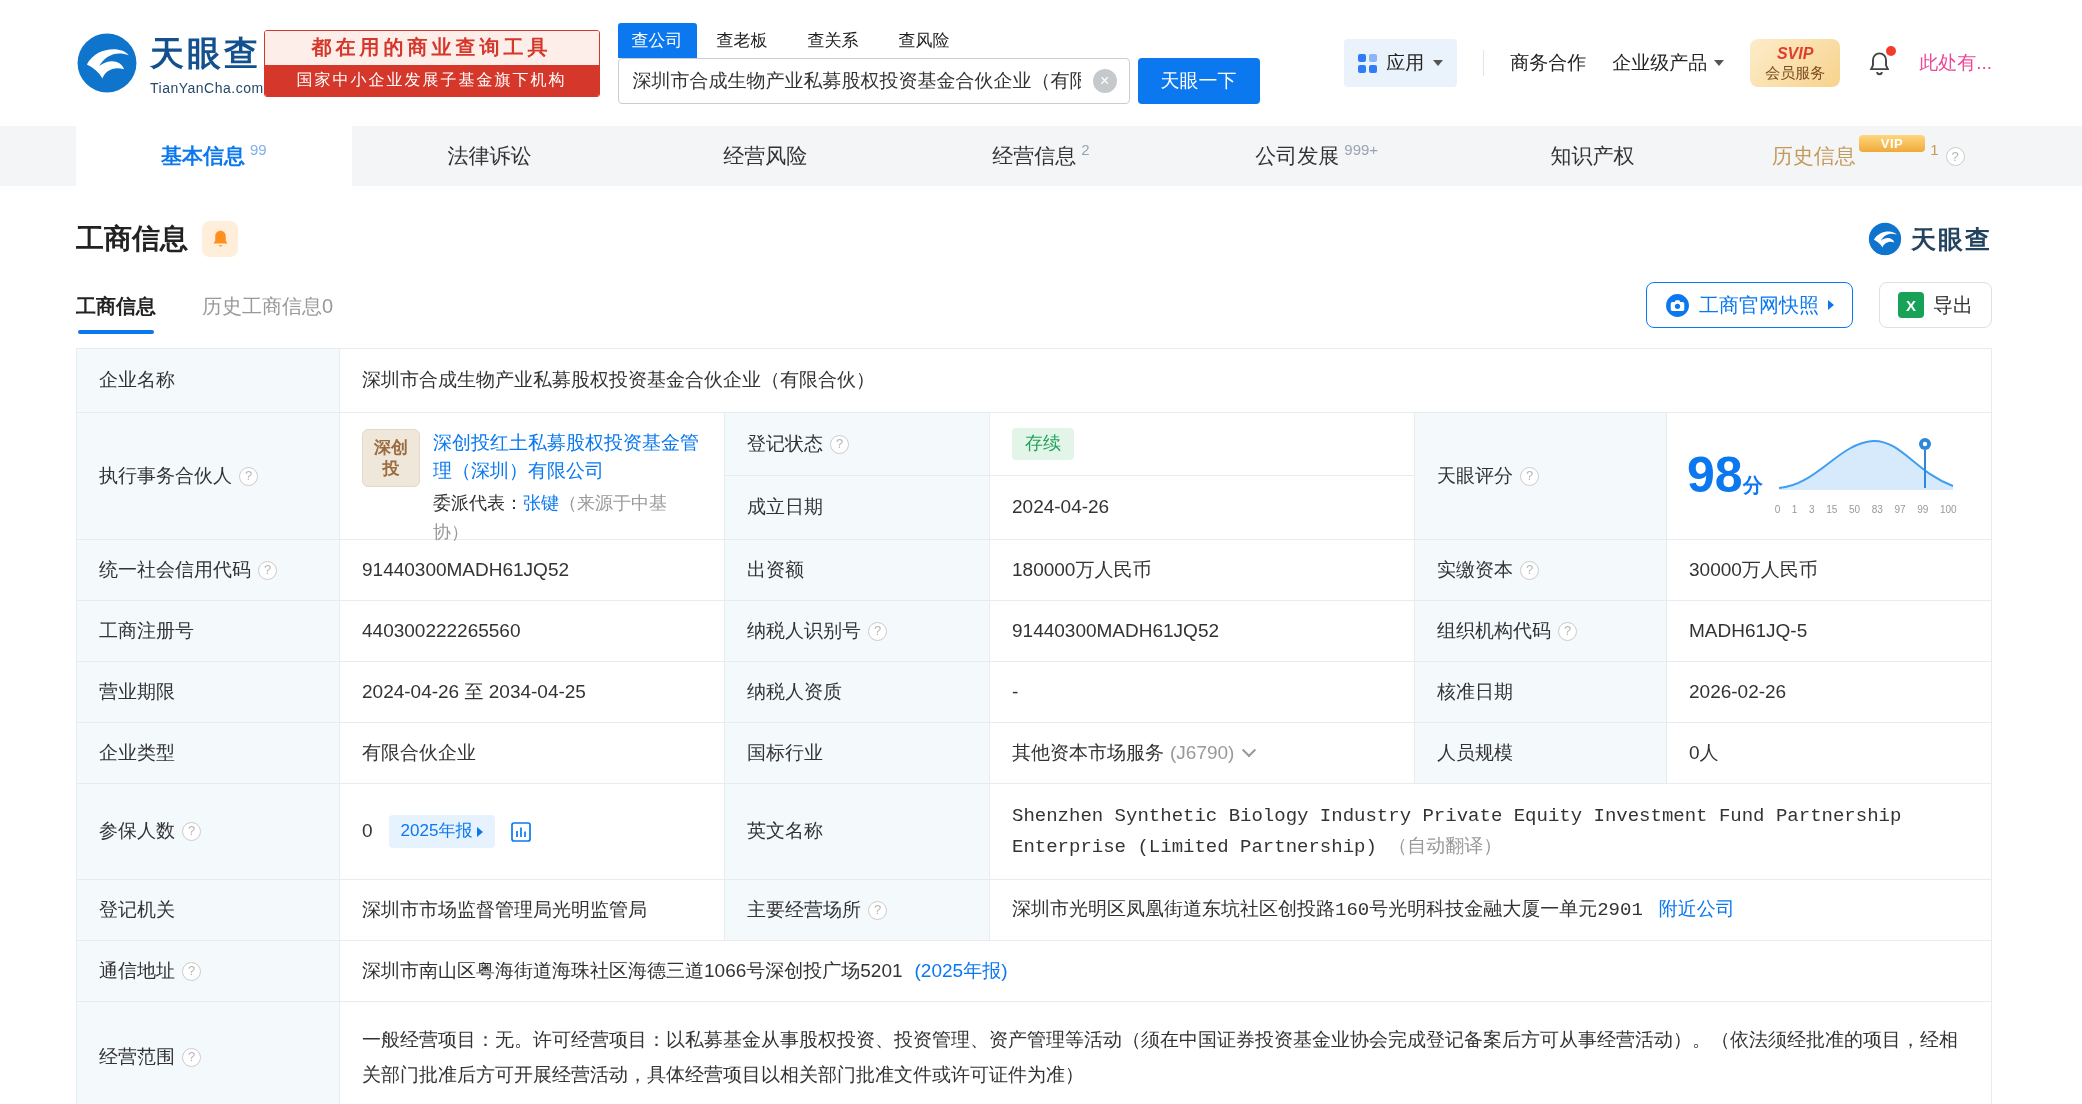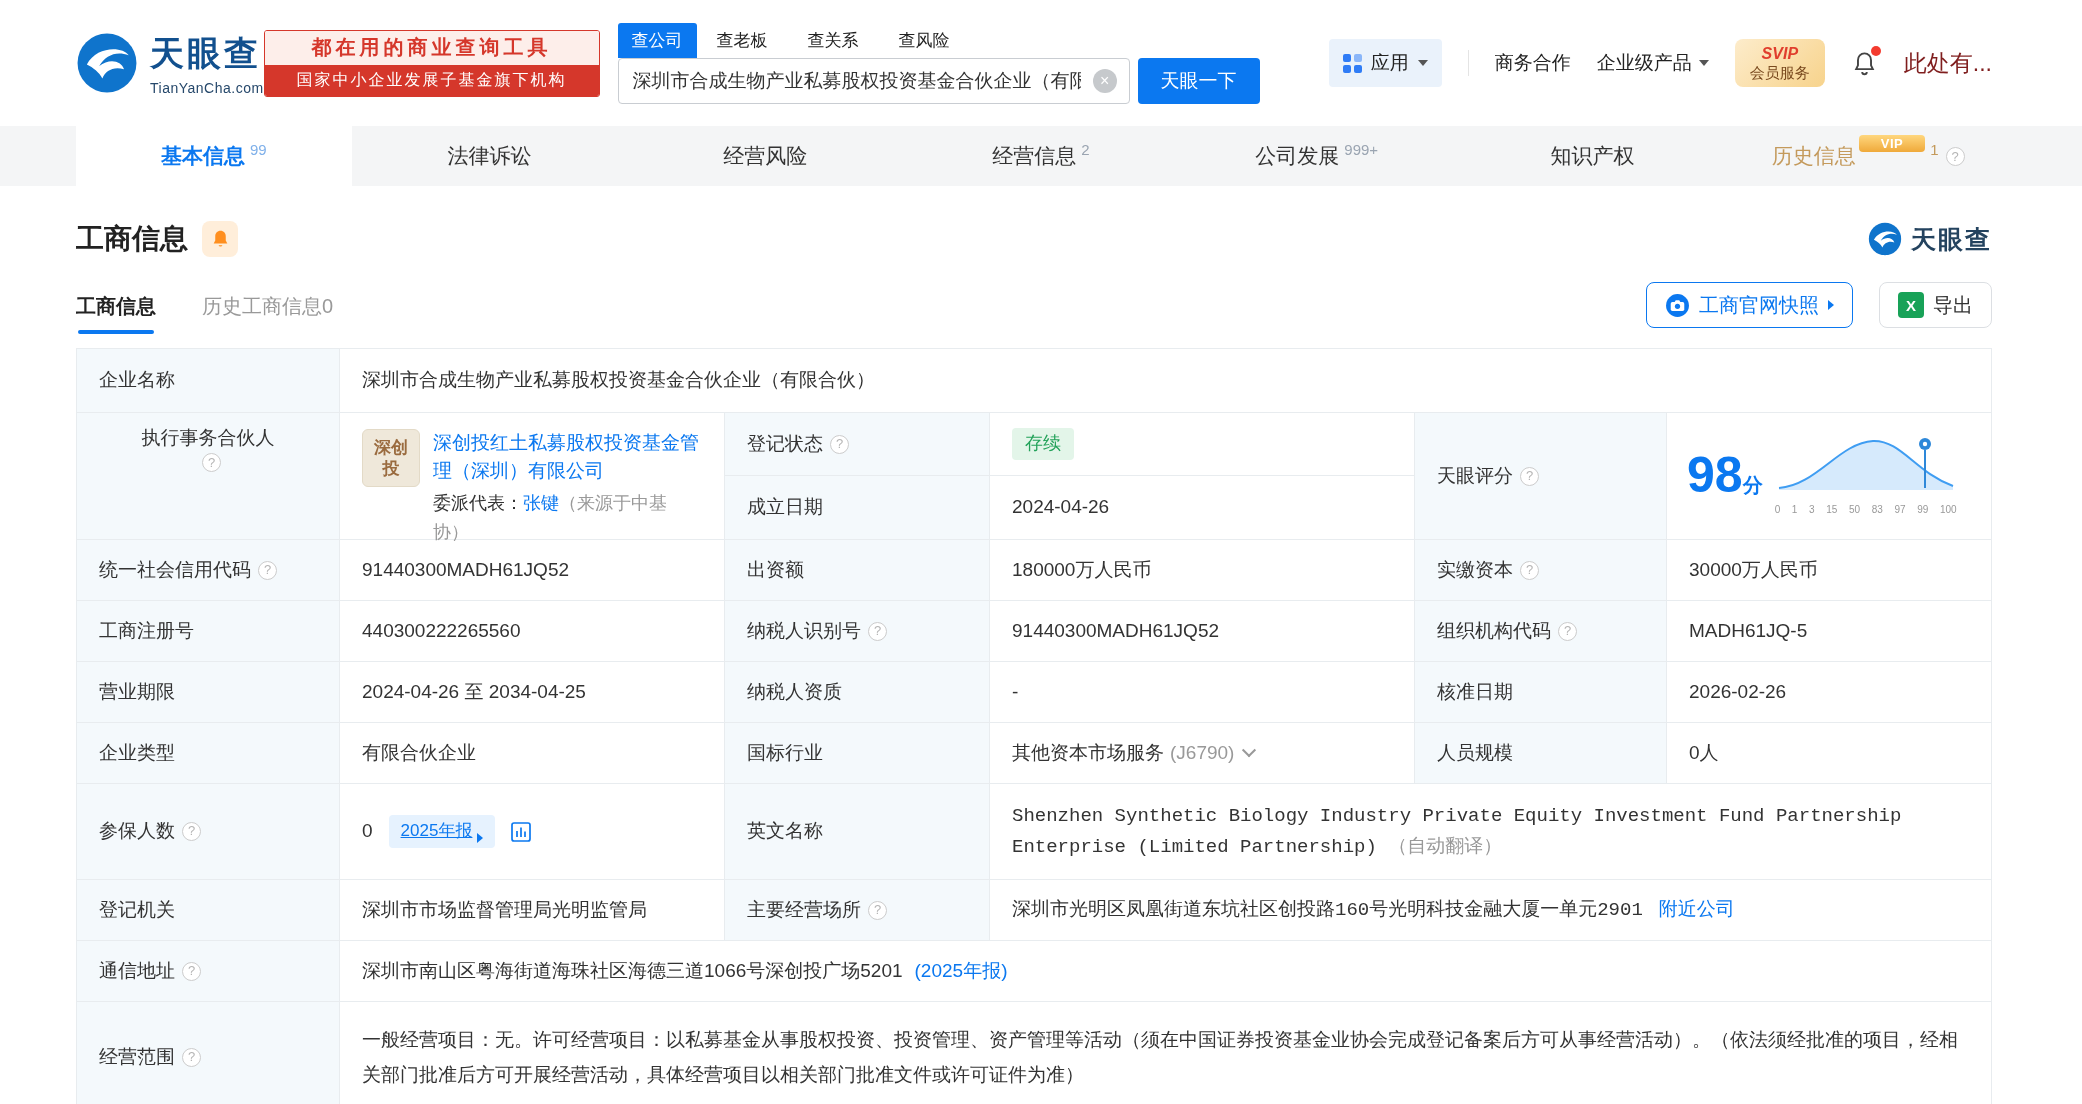--- a/index.html
+++ b/index.html
@@ -32,21 +32,21 @@
   .grid-icon i { background:#2f7cf6; border-radius:2px; }
   .grid-icon i:nth-child(2) { background:#8ab6f9; }
   .caret { width:0; height:0; border-left:5px solid transparent; border-right:5px solid transparent; border-top:6px solid #555; display:inline-block; }
   .vsep { width:1px; height:26px; background:#e4e4e4; }
   .hlink { font-size:19px; color:#222; text-decoration:none; display:flex; align-items:center; gap:7px; }
   .svip { background:linear-gradient(135deg,#fdeccb,#f7d38c); border-radius:8px; padding:5px 15px; text-align:center; line-height:1.25; }
   .svip1 { color:#e03e2d; font-weight:bold; font-style:italic; font-size:16px; }
   .svip2 { color:#7a4a1f; font-size:15px; }
   .bellwrap { position:relative; display:flex; }
   .bell-dot { position:absolute; top:-3px; right:-3px; width:10px; height:10px; background:#f43b2f; border-radius:50%; }
-  .user-name { font-size:23px; color:#7f1d1d; }
+  .user-name { font-size:19px; color:#ec4899; }
 
   
   .mainnav { display:flex; height:60px; background:#f4f5f6; padding:0 76px; }
   .nav-tab { flex:1; display:flex; align-items:center; justify-content:center; font-size:21px; color:#333; position:relative; }
   .nav-tab.active { background:#fff; color:#0b78f0; font-weight:bold; }
   .cnt { font-size:15px; margin-left:5px; transform:translateY(-7px); display:inline-block; color:#9aa4b1; font-weight:normal; }
   .nav-tab.active .cnt { color:#7fb0ea; }
   .nav-tab.history { color:#c49a5c; }
   .nav-tab.history .cnt { color:#c49a5c; }
   .vip-tag { background:linear-gradient(#ffd77e,#efa93a); color:#fff; font-size:13px; font-weight:bold; padding:1px 22px; border-radius:4px; display:inline-block; transform:translateY(-13px); margin-left:3px; letter-spacing:.5px; }
@@ -76,41 +76,41 @@
   .trow { display:grid; grid-template-columns:263px 385px 265px 425px 252px 1fr; border-bottom:1px solid #e8ecef; }
   .cell { padding:10px 22px; display:flex; align-items:center; font-size:19px; color:#333; border-right:1px solid #e8ecef; line-height:1.6; }
   .cell.last { border-right:none; }
   .lab { background:#f4f9fc; }
   .h64 { min-height:64px; } .h61 { min-height:61px; } .h96 { min-height:96px; } .h110 { min-height:112px; }
   .sp26 { grid-column:2 / -1; } .sp46 { grid-column:4 / -1;font-family:Liberation Mono, monospace; }
   .r2 { grid-template-rows:63px 63px; }
   .rs { grid-row:1 / 3; }
   .p31 { grid-column:3; grid-row:1; } .p41 { grid-column:4; grid-row:1; }
   .p32 { grid-column:3; grid-row:2; } .p42 { grid-column:4; grid-row:2; }
-  .pc1 { grid-column:1;flex-direction:column; } .pc2 { grid-column:2; } .pc5 { grid-column:5; } .pc6 { grid-column:6; }
+  .pc1 { grid-column:1; } .pc2 { grid-column:2; } .pc5 { grid-column:5; } .pc6 { grid-column:6; }
   .bb { border-bottom:1px solid #e8ecef; }
   .gray { color:#999; }
   .blue { color:#0b78f0; text-decoration:none; }
   .ml12 { margin-left:12px; } .ml16 { margin-left:16px; }
 
   .status-badge { background:#e3f5e9; color:#23a25a; padding:4px 13px; border-radius:4px; font-size:18px; line-height:1.3; display:inline-block; }
 
   .partner-cell { gap:13px; align-items:flex-start; padding-top:16px; }
   .p-logo { width:58px; height:58px; background:#efe8da; color:#9a6b3f; font-size:17px; font-weight:bold; border-radius:6px; display:flex; align-items:center; justify-content:center; text-align:center; line-height:1.25; padding:3px; flex-shrink:0; word-break:break-all; border:1px solid #e3dac7; }
   .p-company { color:#0b78f0; font-size:19px; line-height:1.45; display:block; text-decoration:none; }
   .p-delegate { font-size:18px; margin-top:5px; color:#333; }
 
   .score-cell { gap:12px; padding-left:20px; padding-right:10px; }
   .score-num { font-size:50px; font-weight:bold; color:#0b78f0; line-height:1; }
   .score-unit { font-size:20px; font-weight:bold; }
   .score-chart { width:182px; flex-shrink:0; }
   .axis-row { display:flex; justify-content:space-between; font-size:10px; color:#999; margin-top:1px; }
 
   .chev-down { width:10px; height:10px; border-right:2px solid #999; border-bottom:2px solid #999; transform:rotate(45deg) translate(-2px,-2px); display:inline-block; margin-left:10px; }
-  .pill { background:#e6f2fe; color:#0b78f0; font-size:17px; padding:5px 12px; border-radius:4px; margin-left:16px; display:inline-flex; align-items:flex-end; gap:5px; line-height:1.3;text-decoration:underline; }
+  .pill { background:#e6f2fe; color:#0b78f0; font-size:17px; padding:5px 12px; border-radius:4px; margin-left:16px; display:inline-flex; align-items:center; gap:5px; line-height:1.3; }
   .wrap { display:block; }
 </style>
 </head>
 <body>
 
 <header class="topbar">
   <div class="logo ptr">
     <svg width="62" height="62" viewBox="0 0 40 40">
       <circle cx="20" cy="20" r="19" fill="#0f74cc"></circle>
       <path d="M7 21 C13 9 30 9 34 15 C26 12 19 15 15 22 C21 17 29 18 31 24 C24 22 19 25 17 30 C15 26 11 23 7 21 Z" fill="#fff"></path>

